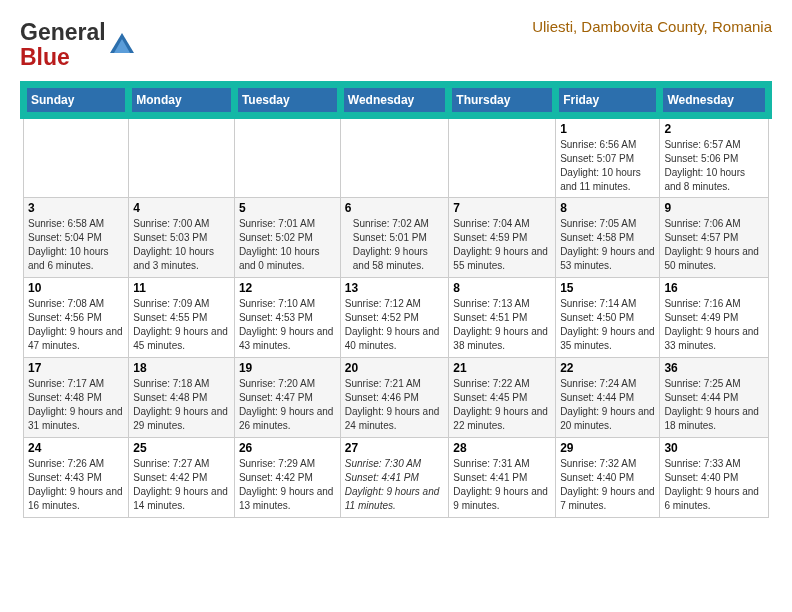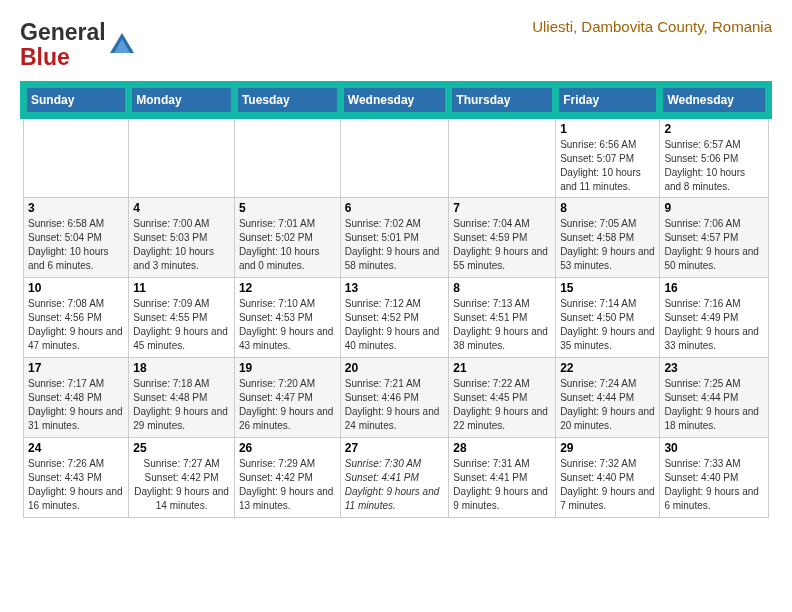--- a/index.html
+++ b/index.html
@@ -161,21 +161,21 @@
 Daylight: 10 hours and 3 minutes.</div>
           </td>
           <td>
             <span class="day-num">5</span>
             <div class="day-info" style="white-space: pre-line;">Sunrise: 7:01 AM
 Sunset: 5:02 PM
 Daylight: 10 hours and 0 minutes.</div>
           </td>
           <td>
             <span class="day-num">6</span>
-            <div class="day-info" style="white-space: pre-line;">Sunrise: 7:02 AM
+            <div class="day-info" style="white-space: pre-line; margin-left: 8px;">Sunrise: 7:02 AM
 Sunset: 5:01 PM
 Daylight: 9 hours and 58 minutes.</div>
           </td>
           <td>
             <span class="day-num">7</span>
             <div class="day-info" style="white-space: pre-line;">Sunrise: 7:04 AM
 Sunset: 4:59 PM
 Daylight: 9 hours and 55 minutes.</div>
           </td>
           <td>
@@ -266,36 +266,36 @@
 Sunset: 4:45 PM
 Daylight: 9 hours and 22 minutes.</div>
           </td>
           <td>
             <span class="day-num">22</span>
             <div class="day-info" style="white-space: pre-line;">Sunrise: 7:24 AM
 Sunset: 4:44 PM
 Daylight: 9 hours and 20 minutes.</div>
           </td>
           <td>
-            <span class="day-num">23</span>
+            <span class="day-num">36</span>
             <div class="day-info" style="white-space: pre-line;">Sunrise: 7:25 AM
 Sunset: 4:44 PM
 Daylight: 9 hours and 18 minutes.</div>
           </td>
         </tr>
         <tr class="row-odd">
           <td>
             <span class="day-num">24</span>
             <div class="day-info" style="white-space: pre-line;">Sunrise: 7:26 AM
 Sunset: 4:43 PM
 Daylight: 9 hours and 16 minutes.</div>
           </td>
           <td>
             <span class="day-num">25</span>
-            <div class="day-info" style="white-space: pre-line; text-align: center;">Sunrise: 7:27 AM
+            <div class="day-info" style="white-space: pre-line;">Sunrise: 7:27 AM
 Sunset: 4:42 PM
 Daylight: 9 hours and 14 minutes.</div>
           </td>
           <td>
             <span class="day-num">26</span>
             <div class="day-info" style="white-space: pre-line;">Sunrise: 7:29 AM
 Sunset: 4:42 PM
 Daylight: 9 hours and 13 minutes.</div>
           </td>
           <td>

